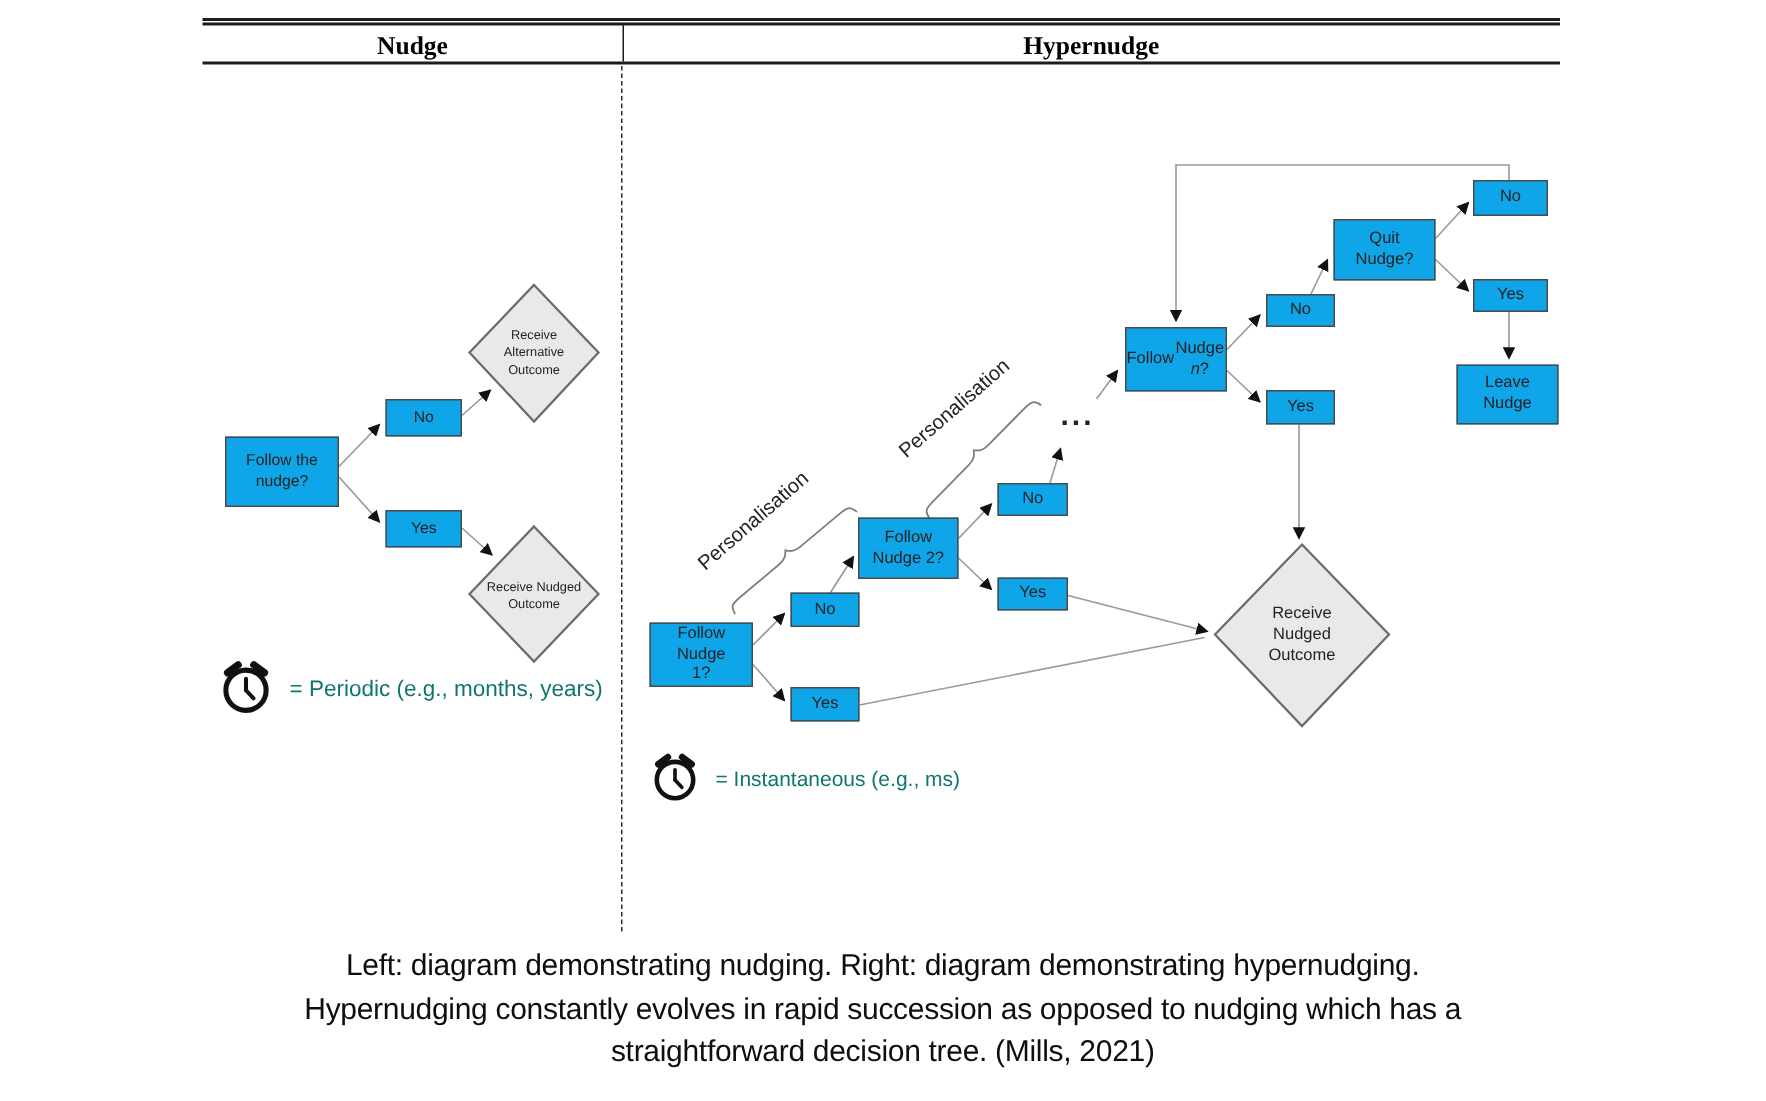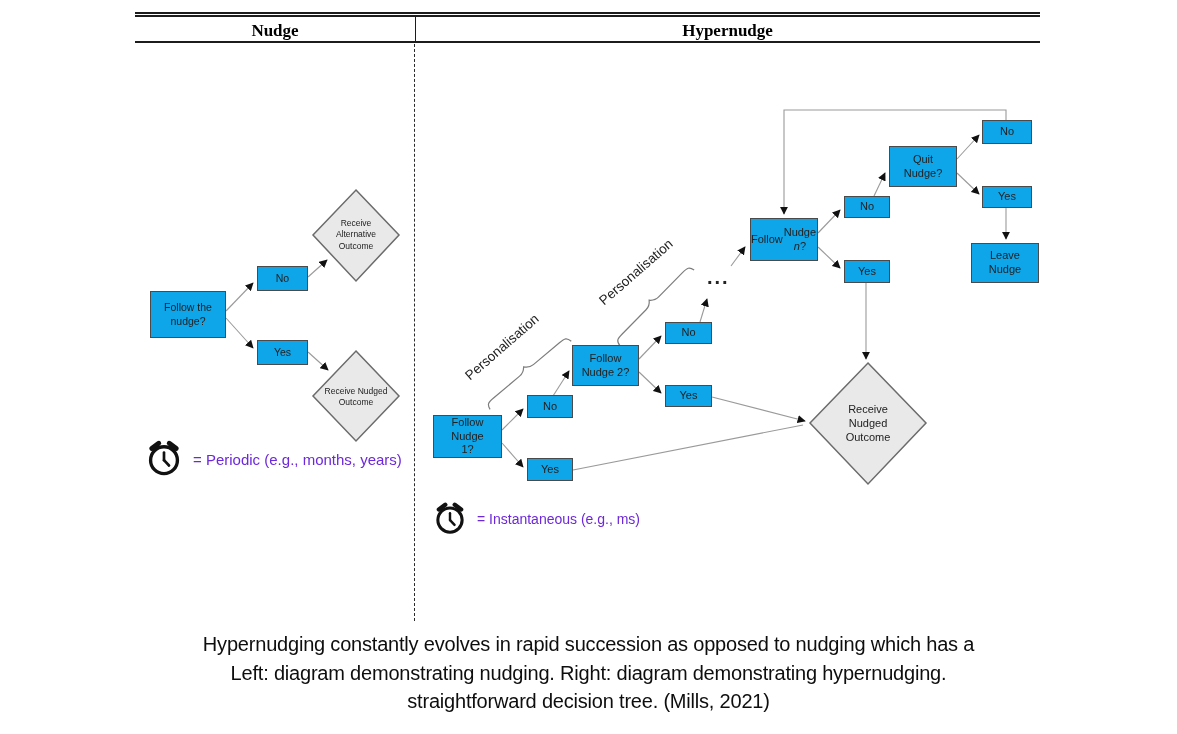--- a/index.html
+++ b/index.html
@@ -25,21 +25,21 @@
   .node.small{font-size:10.5px;}
   .dlabel{
     position:absolute;display:flex;align-items:center;justify-content:center;
     text-align:center;line-height:1.3;color:#222;pointer-events:none;
   }
   .rot-label{
     position:absolute;white-space:nowrap;font-size:13.5px;color:#222;
     transform:translate(-50%,-50%) rotate(-41deg);
   }
   .dots{position:absolute;font-size:20px;font-weight:bold;letter-spacing:2px;color:#222;}
-  .legend{position:absolute;display:flex;align-items:center;gap:9px;color:#6d28d9;}
+  .legend{position:absolute;display:flex;align-items:center;gap:9px;color:#0f766e;}
   .legend .txt{white-space:nowrap;}
   svg.overlay{position:absolute;left:0;top:0;pointer-events:none;}
   .caption{
     position:absolute;left:0;width:1177px;text-align:center;color:#0e0e0e;
     font-size:20px;line-height:28.5px;letter-spacing:-0.2px;
   }
   .var-italic{font-style:italic;}
 </style>
 </head>
 <body>
@@ -182,18 +182,18 @@
         <line x1="10.5" y1="-9" x2="4.5" y2="-13.5" stroke-width="4.2"></line>
         <circle cx="0" cy="1" r="11.5" stroke-width="2.9"></circle>
         <line x1="0" y1="1" x2="0" y2="-5.5" stroke-width="2.3"></line>
         <line x1="0" y1="1" x2="4.3" y2="5.6" stroke-width="2.3"></line>
       </g>
     </svg>
     <span class="txt" style="font-size:14px;">= Instantaneous (e.g., ms)</span>
   </div>
 
   <div class="caption" style="top:630px;">
+    <div>Left: diagram demonstrating nudging. Right: diagram demonstrating hypernudging.</div>
     <div>Hypernudging constantly evolves in rapid succession as opposed to nudging which has a</div>
-    <div>Left: diagram demonstrating nudging. Right: diagram demonstrating hypernudging.</div>
     <div>straightforward decision tree. (Mills, 2021)</div>
   </div>
 
 </div>
 
 </body></html>

